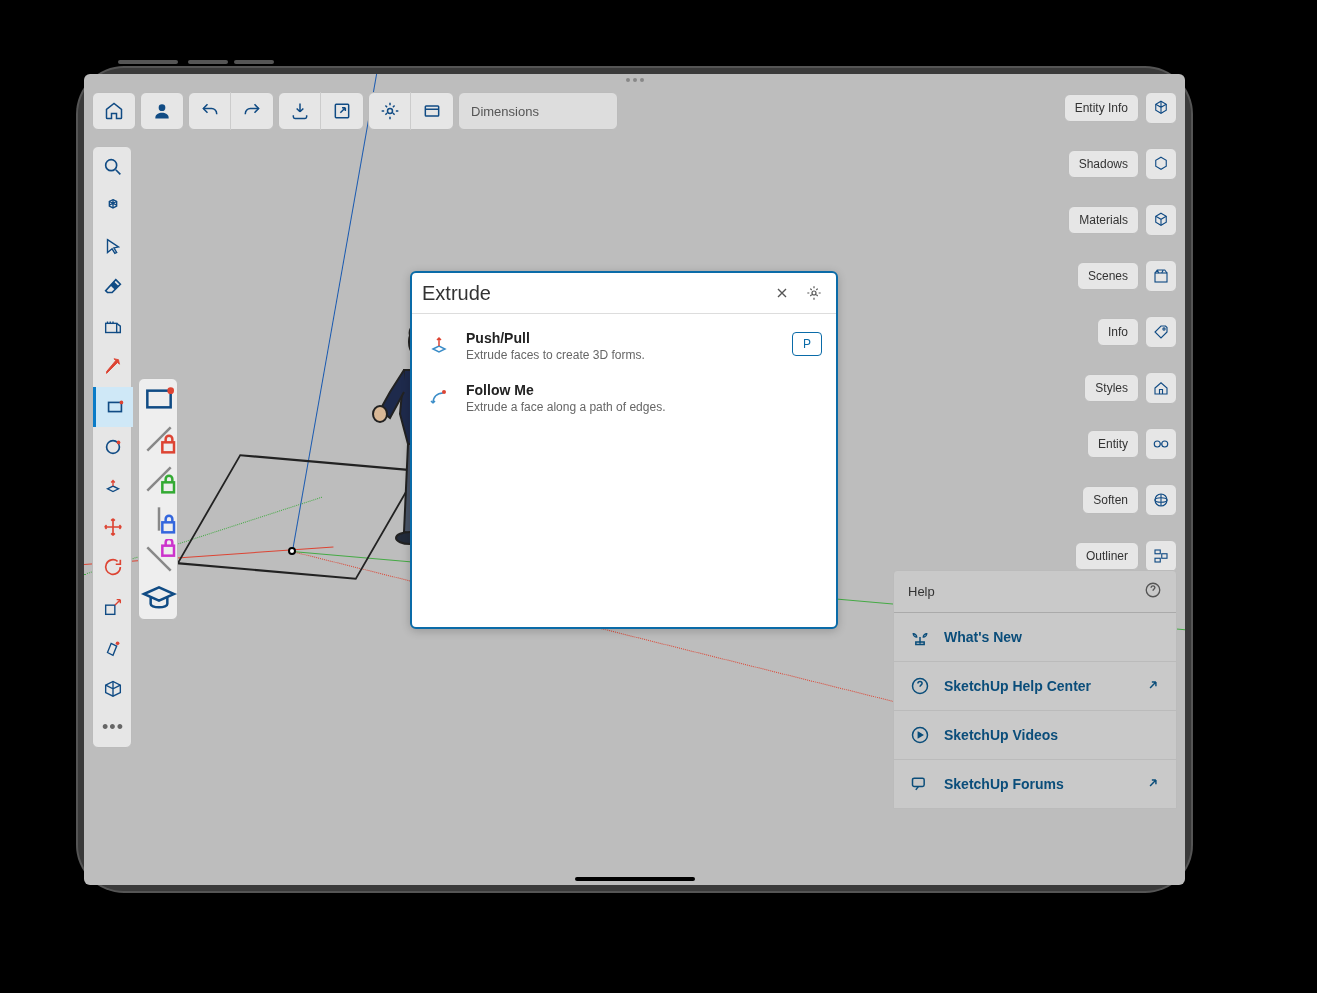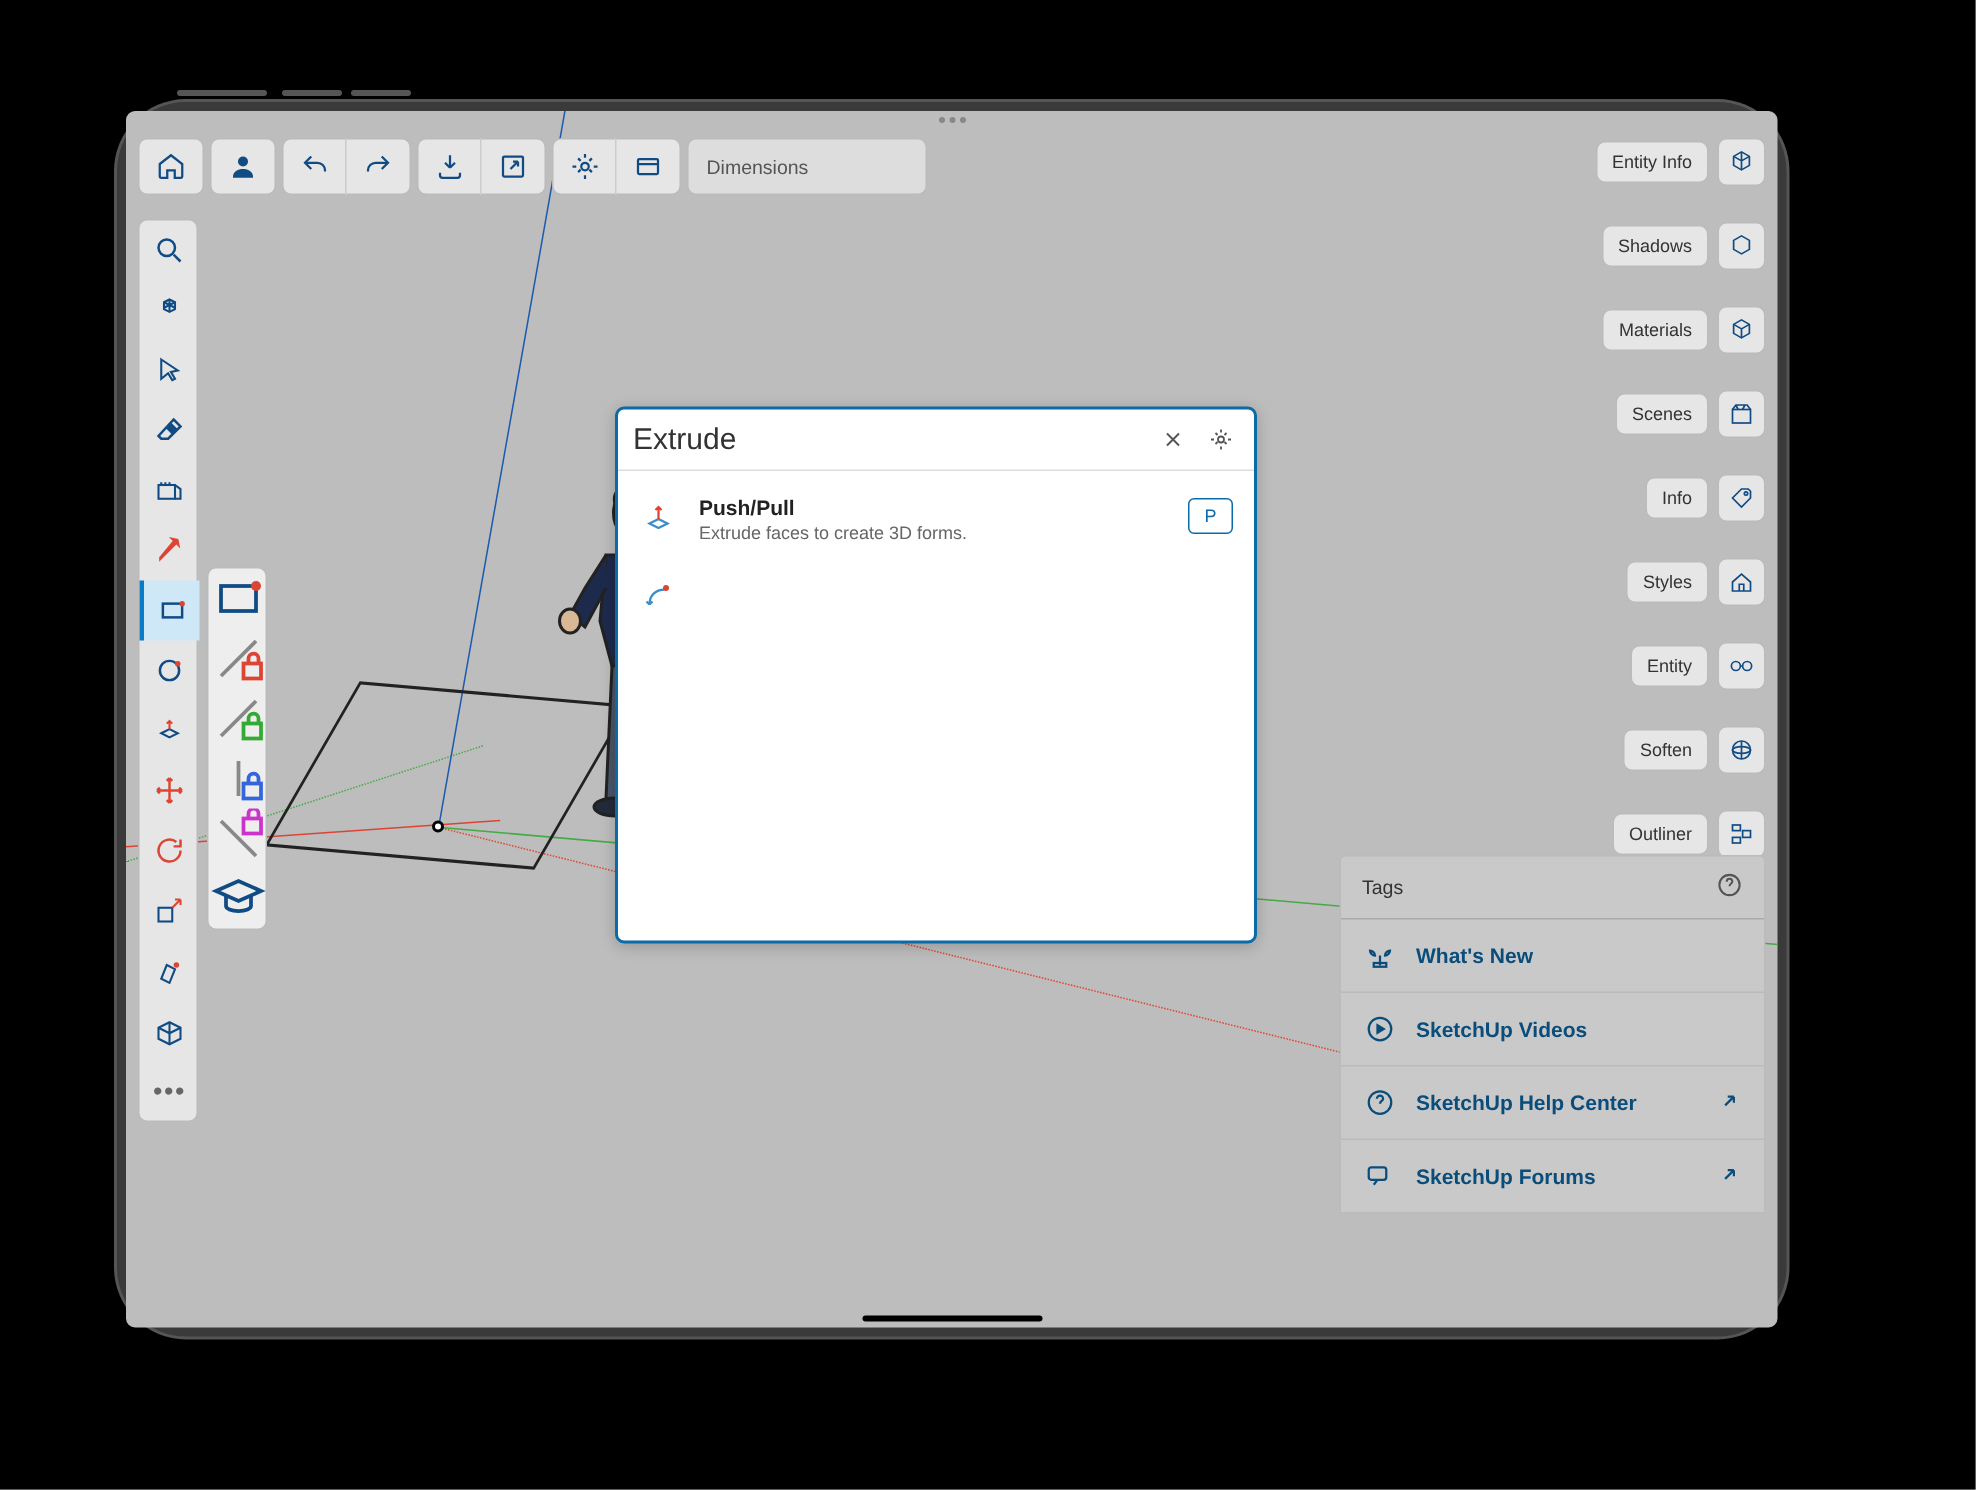--- a/index.html
+++ b/index.html
@@ -636,56 +636,60 @@
       <div class="shortcut-badge">P</div>
     </div>
     <div class="result-row">
       <div class="result-icon">
               <svg width="24" height="24" viewBox="0 0 24 24" fill="none" stroke="#3b8dc8" stroke-width="1.5">
                 <path d="M6 18c0-6 4-10 10-10"></path>
                 <circle cx="17" cy="7" r="2" fill="#d43" stroke="none"></circle>
                 <path d="M6 18l-2-2m2 2l2-2"></path>
               </svg>
             </div>
+      <div class="result-text">
+        <div class="result-title">Follow Me</div>
+        <div class="result-desc">Extrude a face along a path of edges.</div>
+      </div>
     </div>
   </div>
 </div>
 
 <div class="help-panel">
   <div class="help-header">
-    <span>Tags</span>
+    <span>Help</span>
     <span><svg width="18" height="18" viewBox="0 0 24 24" fill="none" stroke="#555" stroke-width="1.8">
               <circle cx="12" cy="12" r="9"></circle>
               <path d="M9.5 9a2.5 2.5 0 115 0c0 1.5-2.5 2-2.5 4M12 17h.01"></path>
             </svg></span>
   </div>
   <div class="help-item">
     <svg width="20" height="20" viewBox="0 0 24 24" fill="none" stroke="#0a4d7a" stroke-width="1.8">
             <path d="M12 20v-8M8 12c-2 0-4-2-4-4 2 0 4 2 4 4zm8 0c2 0 4-2 4-4-2 0-4 2-4 4z"></path>
             <rect x="7" y="18" width="10" height="3"></rect>
           </svg>
     <span>What's New</span>
   </div>
   <div class="help-item">
     <svg width="20" height="20" viewBox="0 0 24 24" fill="none" stroke="#0a4d7a" stroke-width="1.8">
             <circle cx="12" cy="12" r="9"></circle>
-            <path d="M10 9l5 3-5 3z" fill="#0a4d7a"></path>
-          </svg>
-    <span>SketchUp Videos</span>
-  </div>
-  <div class="help-item">
-    <svg width="20" height="20" viewBox="0 0 24 24" fill="none" stroke="#0a4d7a" stroke-width="1.8">
-            <circle cx="12" cy="12" r="9"></circle>
             <path d="M9.5 9a2.5 2.5 0 115 0c0 1.5-2.5 2-2.5 4M12 17h.01"></path>
           </svg>
     <span>SketchUp Help Center</span>
     <span class="ext-icon"><svg width="14" height="14" viewBox="0 0 24 24" fill="none" stroke="currentColor" stroke-width="2.5">
               <path d="M7 17L17 7M17 7h-7m7 0v7"></path>
             </svg></span>
   </div>
+  <div class="help-item">
+    <svg width="20" height="20" viewBox="0 0 24 24" fill="none" stroke="#0a4d7a" stroke-width="1.8">
+            <circle cx="12" cy="12" r="9"></circle>
+            <path d="M10 9l5 3-5 3z" fill="#0a4d7a"></path>
+          </svg>
+    <span>SketchUp Videos</span>
+  </div>
   <div class="help-item" style="border-bottom:none;align-items:center;">
     <svg width="20" height="20" viewBox="0 0 24 24" fill="none" stroke="#0a4d7a" stroke-width="1.8">
             <rect x="3" y="5" width="14" height="10" rx="2"></rect>
             <path d="M7 19l3-4"></path>
           </svg>
     <span>SketchUp Forums</span>
     <span class="ext-icon"><svg width="14" height="14" viewBox="0 0 24 24" fill="none" stroke="currentColor" stroke-width="2.5">
               <path d="M7 17L17 7M17 7h-7m7 0v7"></path>
             </svg></span>
   </div>

